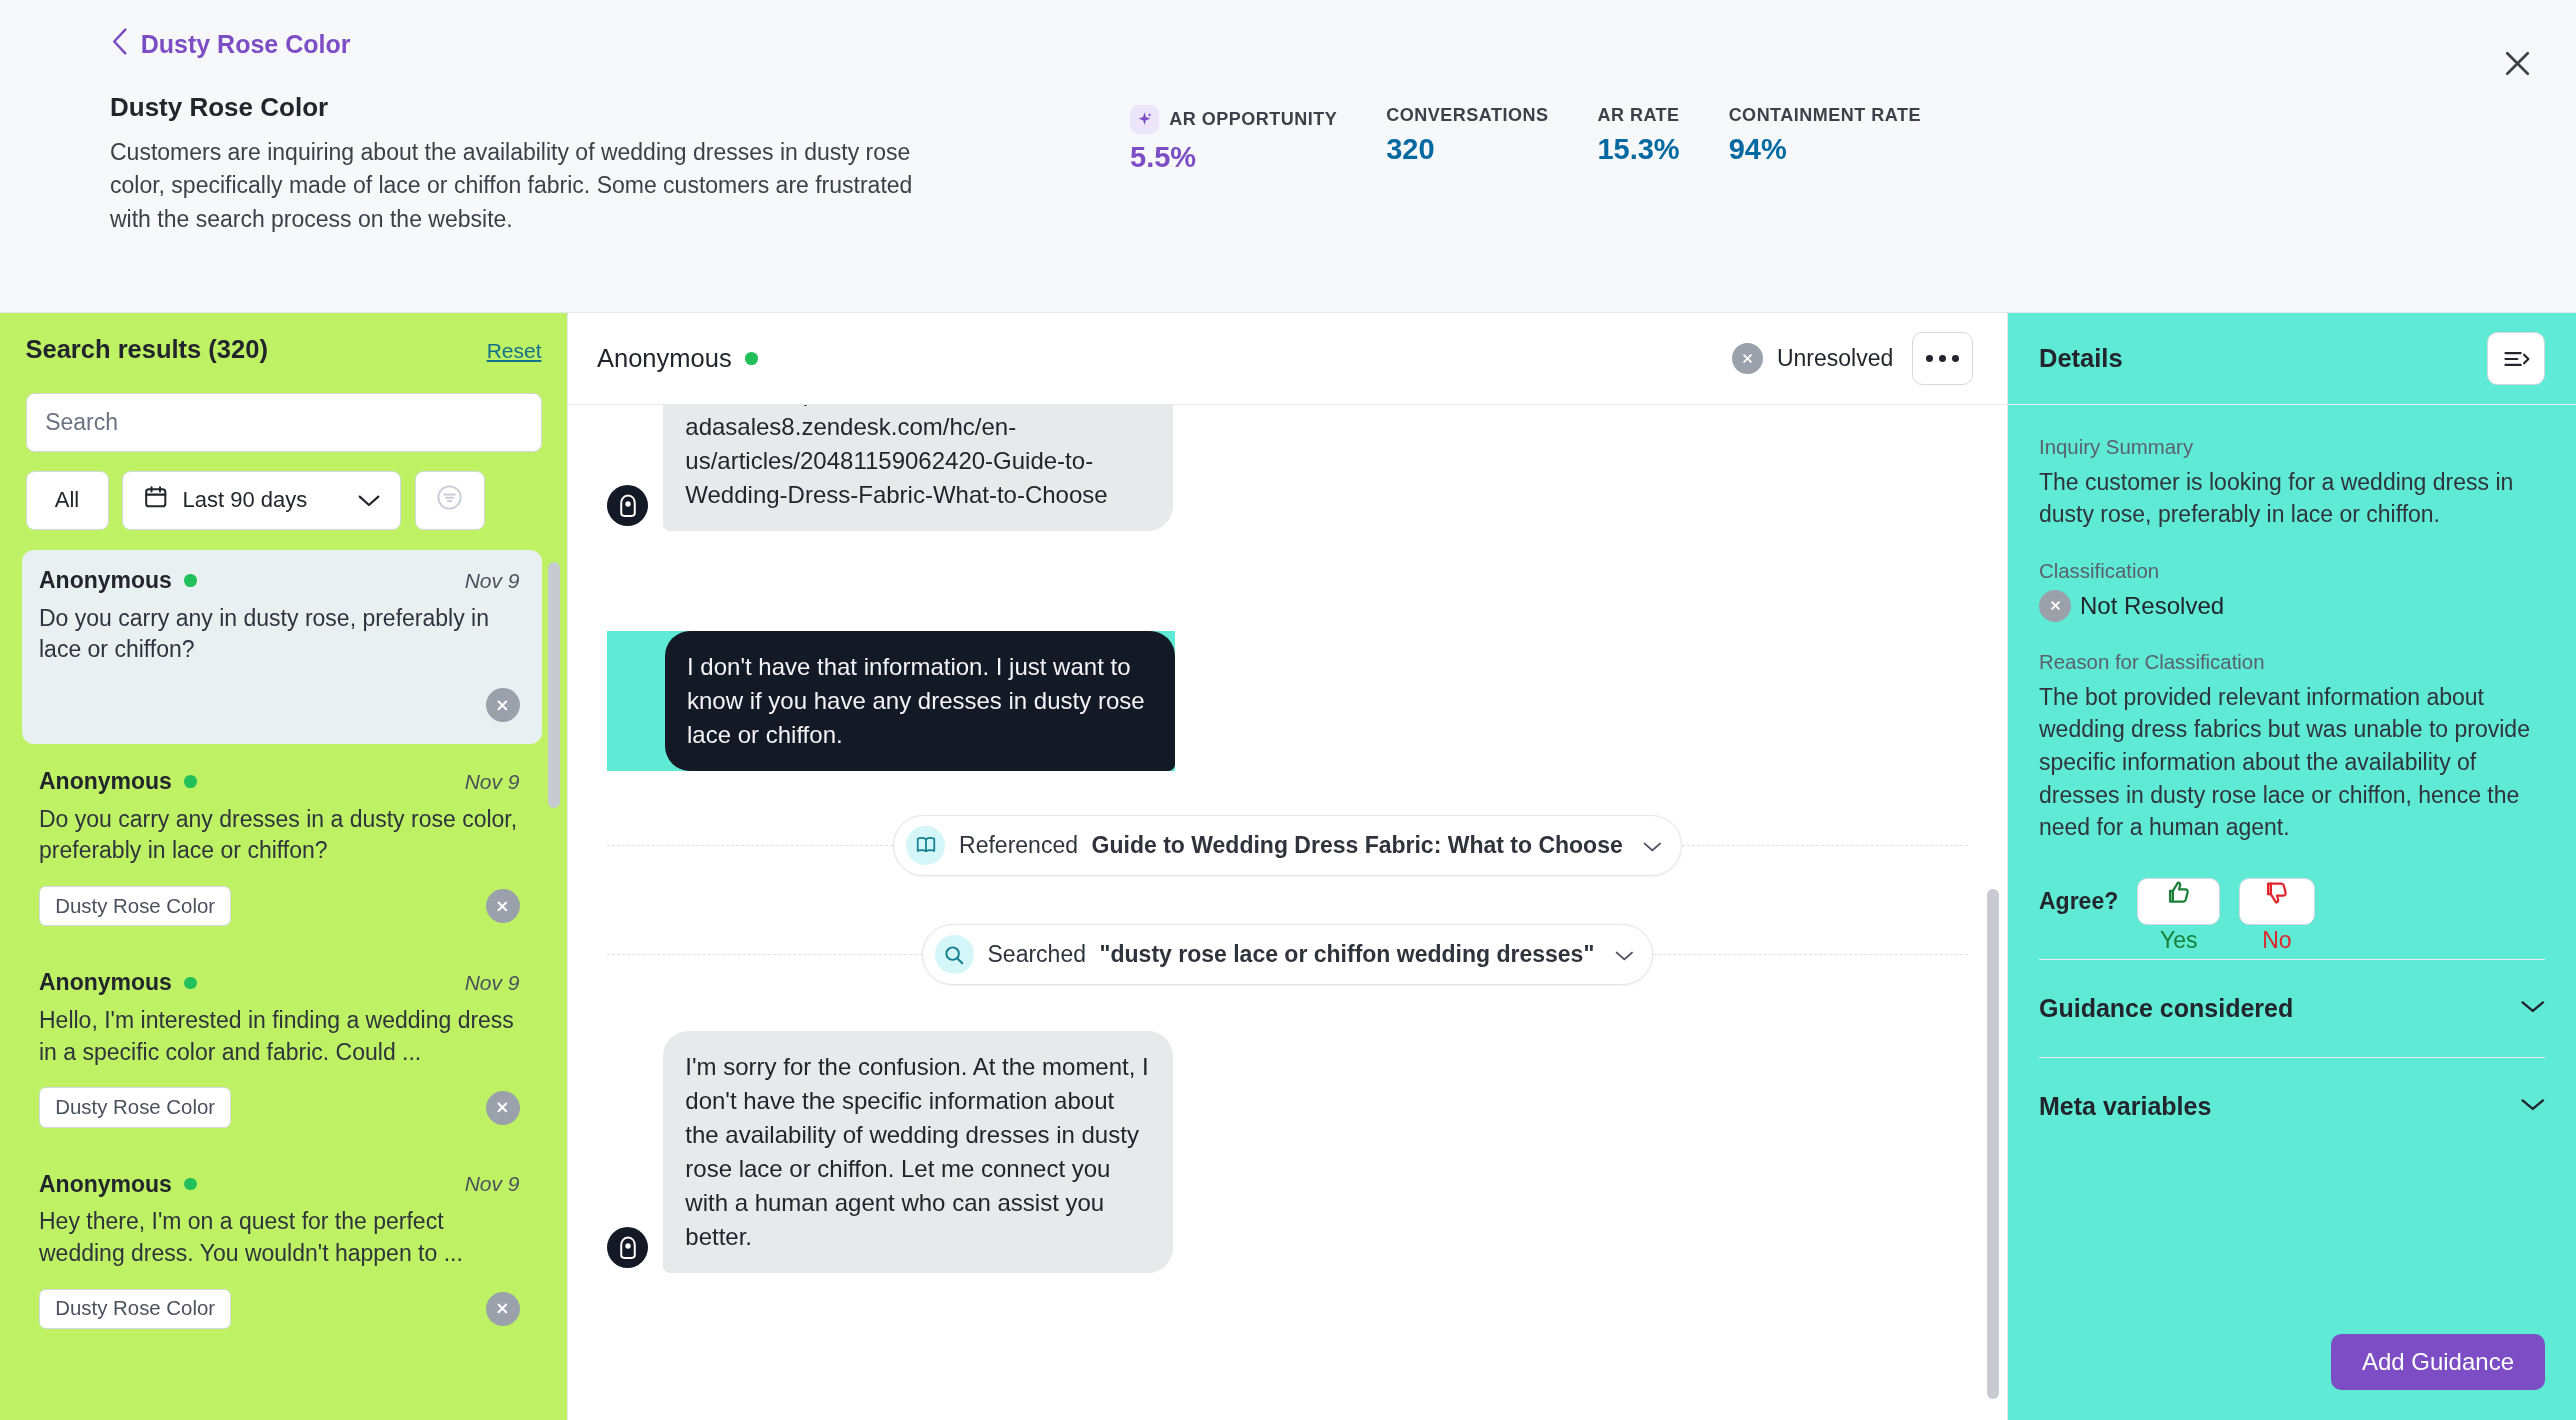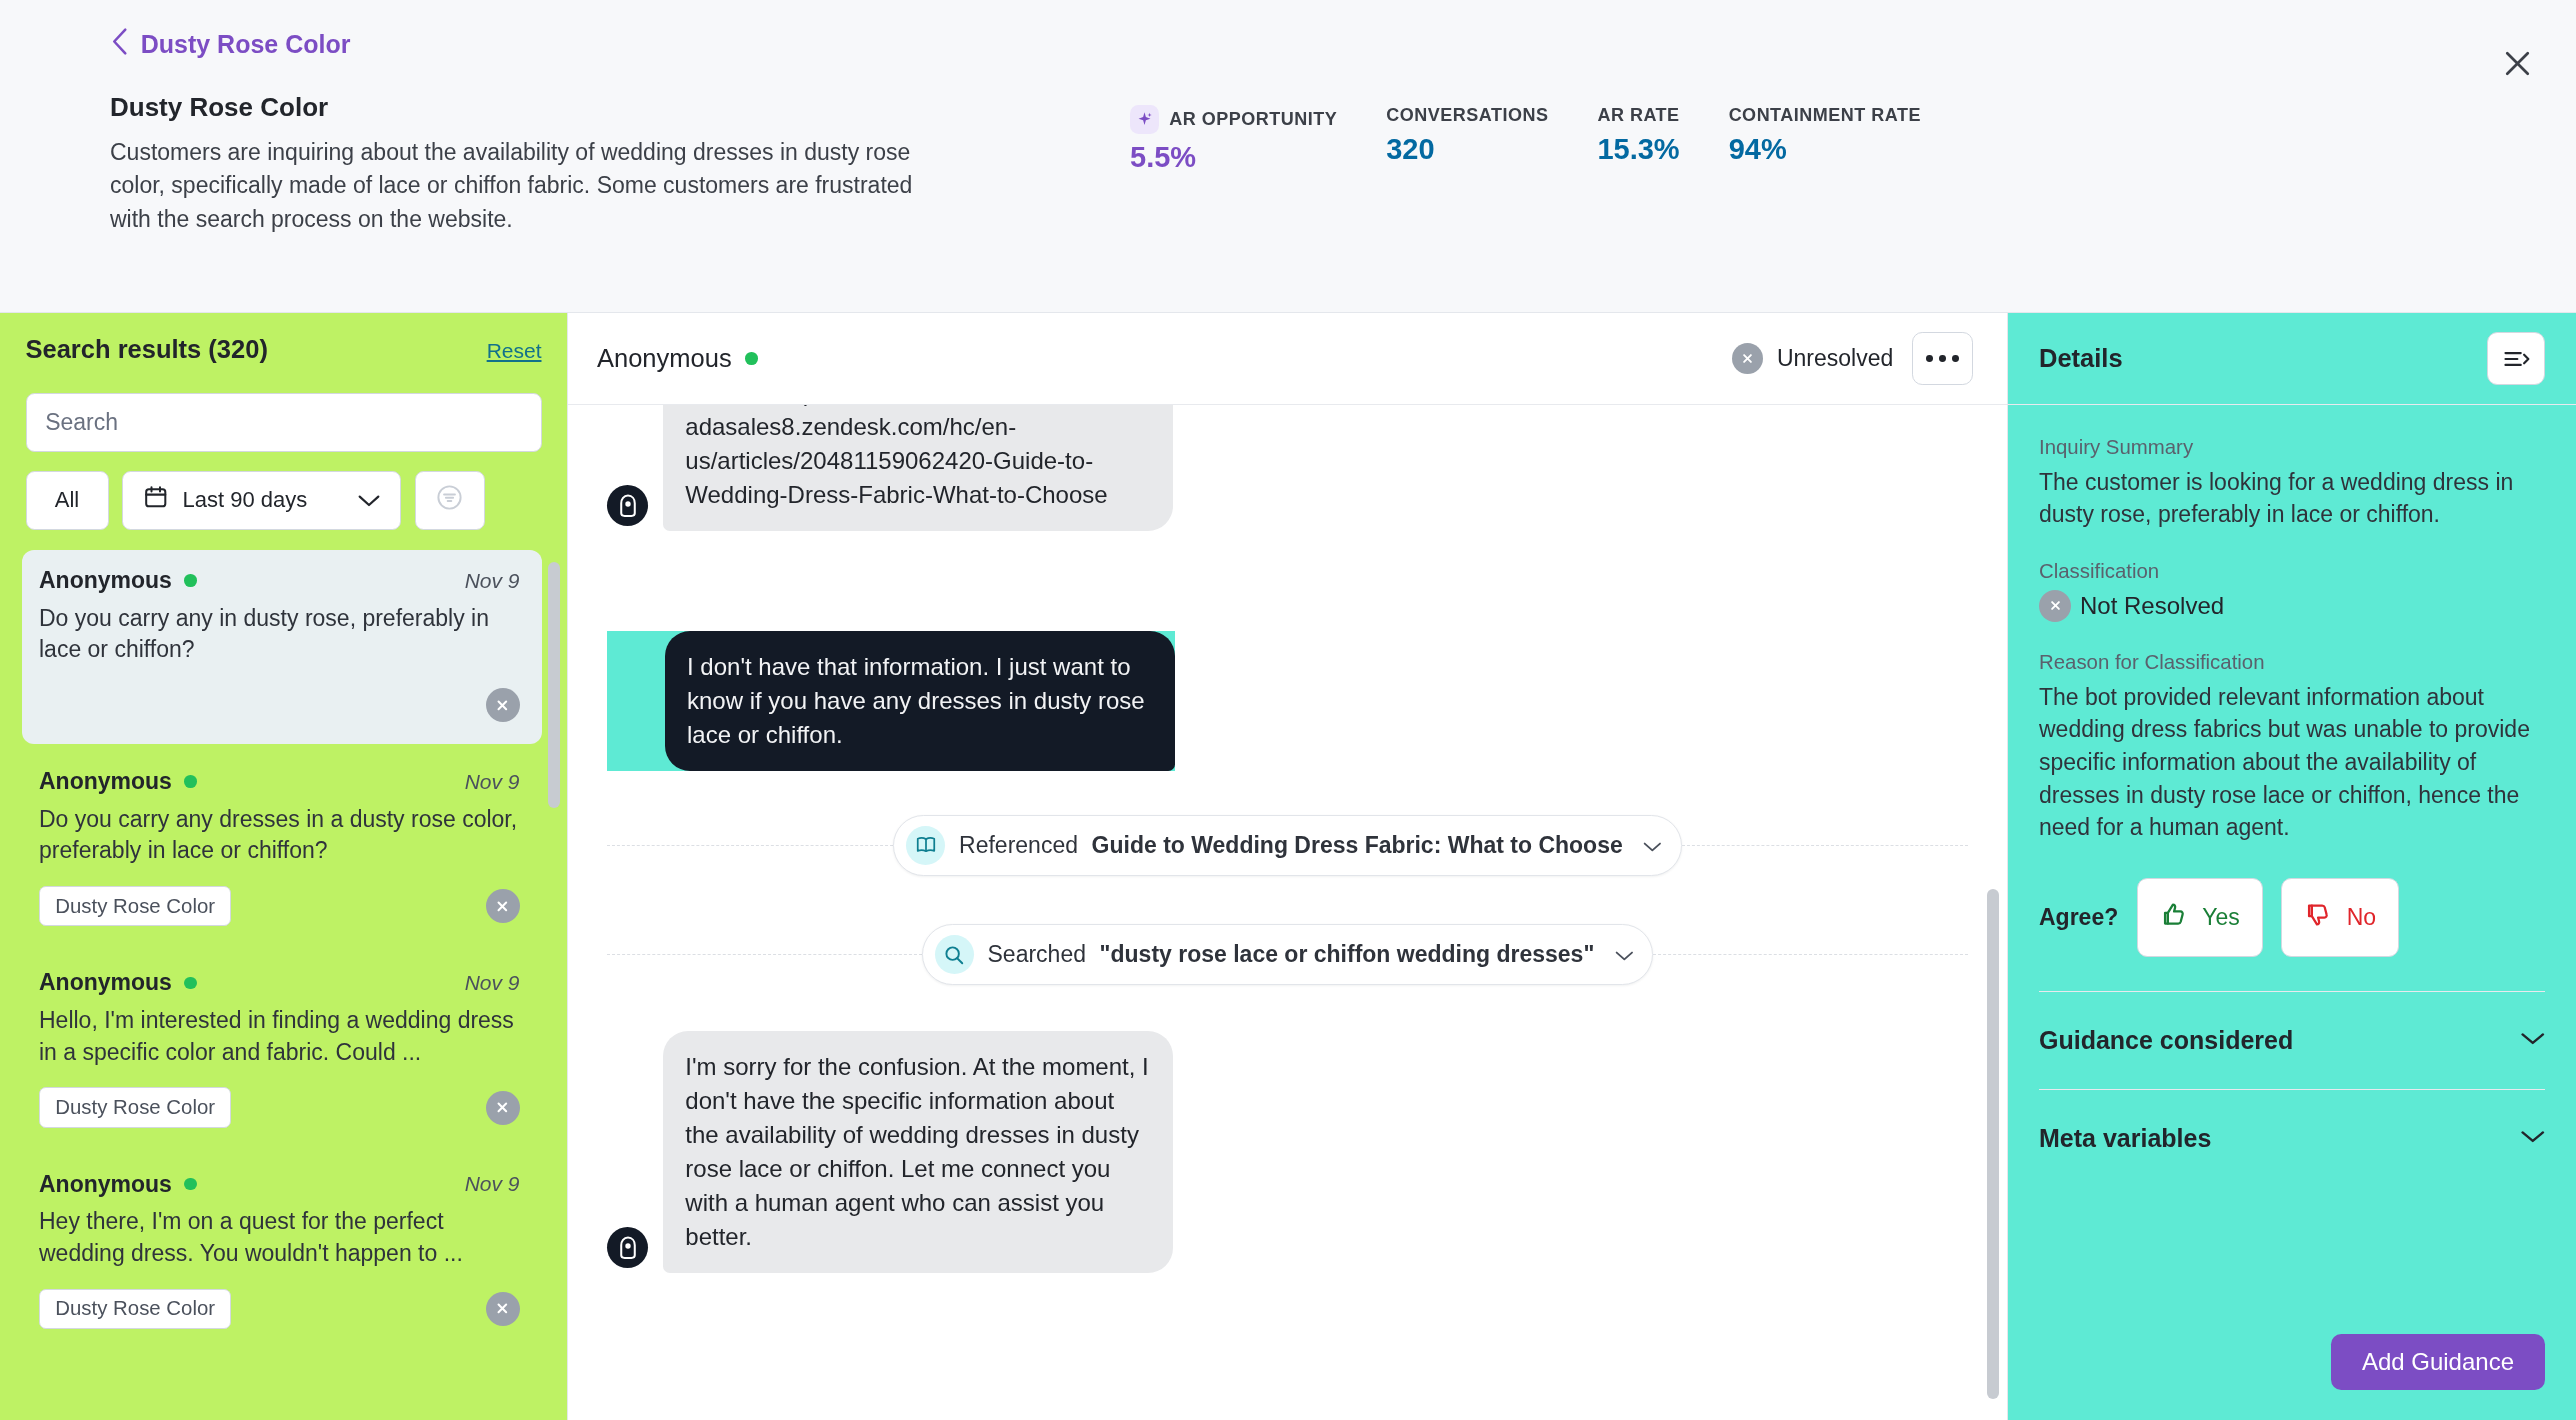--- a/index.html
+++ b/index.html
@@ -178,23 +178,23 @@
   .right-body { flex: 1; padding: 31px 31px 0 31px; overflow: hidden; }
   .field { margin-bottom: 29px; }
   .field-label { font-size: 20.4px; color: #5a616d; margin-bottom: 6.8px; }
   .field-value { font-size: 23px; line-height: 1.42; color: #2f333b; }
   .class-row { display: flex; align-items: center; gap: 9px; margin-top: 5.1px; }
   .class-x { width: 32px; height: 32px; border-radius: 50%; background: #9aa1ab; display:flex; align-items:center; justify-content:center; flex:0 0 32px; }
   .class-text { font-size: 24px; color: #22252b; }
   .agree-row { display: flex; align-items: center; gap: 18.7px; margin-top: 34px; margin-bottom: 34px; }
   .agree-label { font-size: 23px; font-weight: 700; color: #22252b; }
   .agree-btn {
-    display: flex; align-items: center; gap: 15.3px; height: 79px; padding: 0 22px;
+    display: flex; align-items: center; gap: 15.3px; height: 47px; padding: 0 22px;
     border: 0.8px solid #d3d8e0; border-radius: 10.2px; background: #fff; cursor: pointer;
-    font-size: 23px; font-family: "Liberation Sans", sans-serif;
+    font-size: 23px; font-family: "Liberation Sans", sans-serif; flex-direction: column;
   }
   .agree-btn.yes { color: #1a7f37; }
   .agree-btn.no { color: #e0252b; }
   .section-div { border-top: 0.8px solid #e8eaee; }
   .accordion {
     display: flex; align-items: center; justify-content: space-between;
     padding: 34px 0; cursor: pointer;
   }
   .accordion-title { font-size: 25px; font-weight: 700; color: #22252b; }
   .right-footer { padding: 0 31px 31px 31px; display: flex; justify-content: flex-end; }

